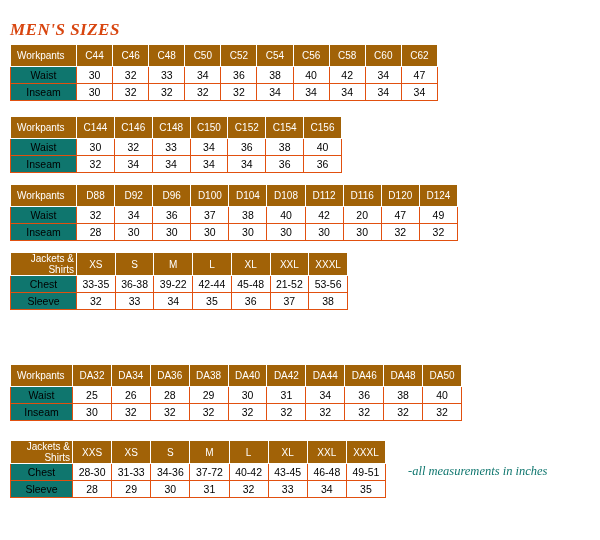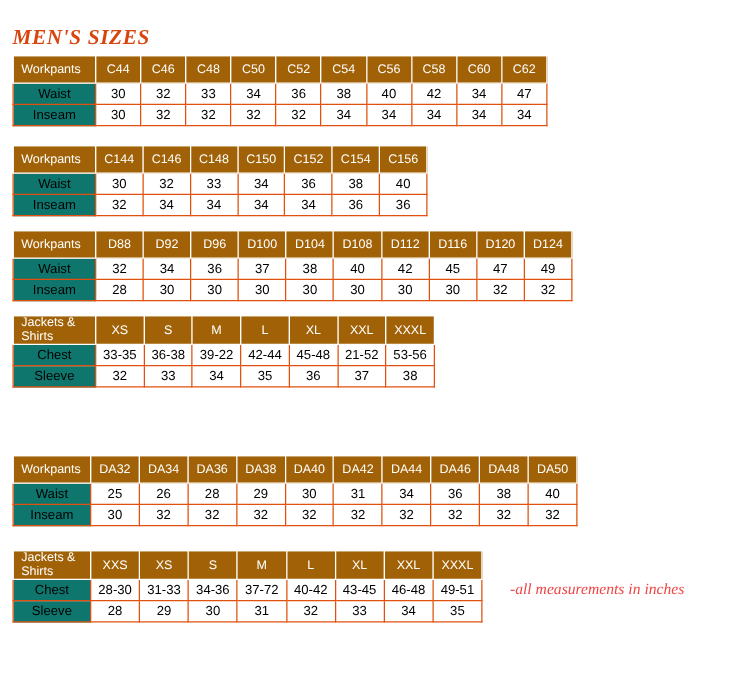--- a/index.html
+++ b/index.html
@@ -64,21 +64,21 @@
     height: 22px;
     line-height: 11px;
     border: 1px solid #ffffff;
     padding: 0 2px;
   }
   table.sizetable thead th.corner {
     text-align: left;
     padding-left: 6px;
   }
   table.sizetable thead th.corner-2line {
-    text-align: left;
+    text-align: right;
     padding-left: 6px;
     line-height: 11px;
   }
   table.sizetable tbody th {
     background: #0f766e;
     color: #000000;
     font-family: "Liberation Sans", sans-serif;
     font-weight: normal;
     font-size: 10.5px;
     text-align: center;
@@ -90,21 +90,21 @@
     color: #000000;
     border: 1px solid #e1500f;
   }
   .notes {
     position: absolute;
     left: 408px;
     top: 462px;
     font-family: "Liberation Serif", serif;
     font-style: italic;
     font-size: 12.5px;
-    color: #ef4444;
+    color: #0f766e;
     line-height: 18px;
   }
   .notes div { white-space: nowrap; }
 
   
   #table-mens-c     { left: 10px; top: 44px;  width: 428px; }
   #table-mens-c1    { left: 10px; top: 116px; width: 332px; }
   #table-mens-d     { left: 10px; top: 184px; width: 448px; }
   #table-mens-jack  { left: 10px; top: 252px; width: 338px; }
   #table-ladies-wp  { left: 10px; top: 364px; width: 452px; }
@@ -219,21 +219,21 @@
     <tbody>
       <tr>
         <th>Waist</th>
         <td>32</td>
         <td>34</td>
         <td>36</td>
         <td>37</td>
         <td>38</td>
         <td>40</td>
         <td>42</td>
-        <td>45</td>
+        <td>20</td>
         <td>47</td>
         <td>49</td>
       </tr>
       <tr>
         <th>Inseam</th>
         <td>28</td>
         <td>30</td>
         <td>30</td>
         <td>30</td>
         <td>30</td>

